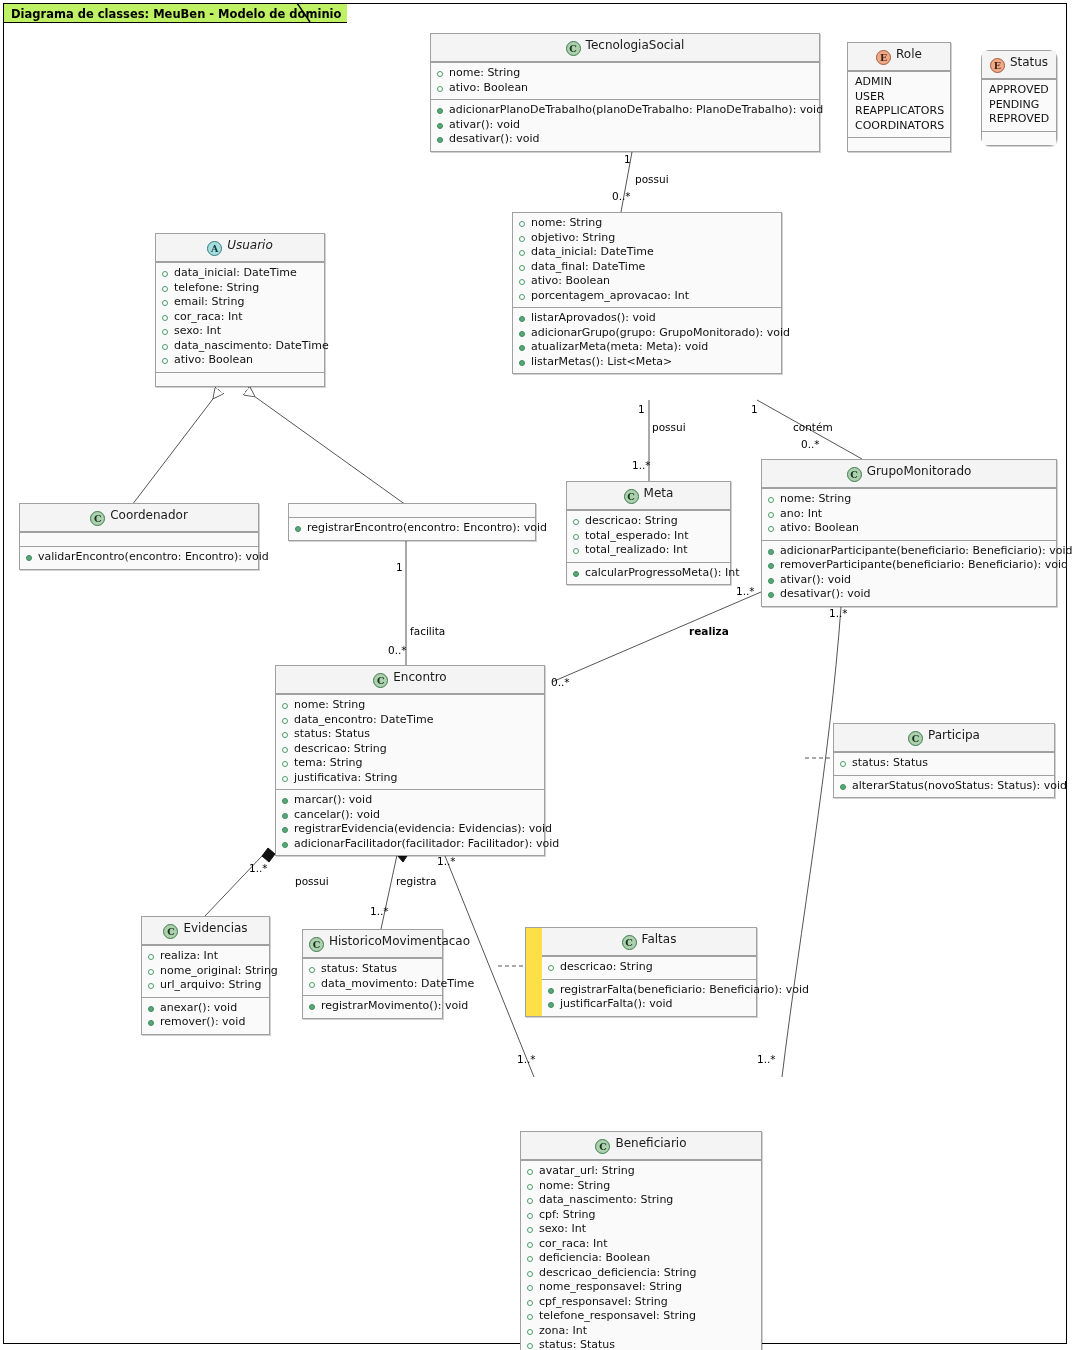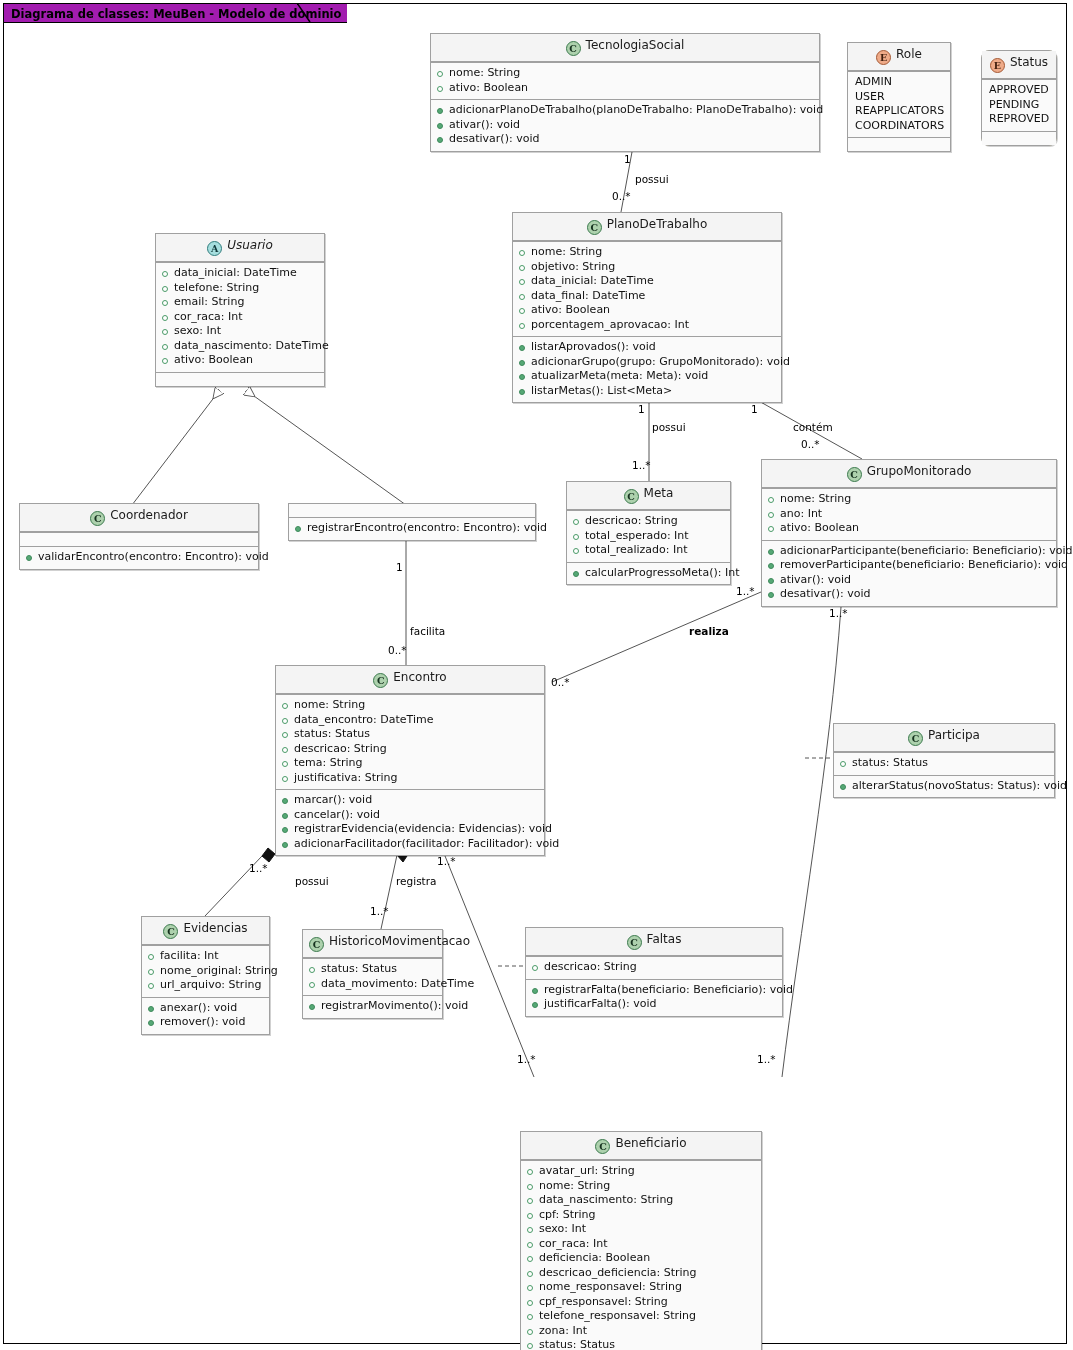--- a/index.html
+++ b/index.html
@@ -18,21 +18,21 @@
     width: 1064px; height: 1341px;
     border: 1.5px solid #000;
     box-sizing: border-box;
     background: #fff;
   }
   #frame-tab {
     position: absolute;
     left: 3px; top: 3px;
     height: 20px;
     box-sizing: border-box;
-    background: #a21caf;
+    background: #bef264;
     border-left: 1.5px solid #000;
     border-top: 1.5px solid #000;
     border-bottom: 1.5px solid #000;
     padding: 2px 6px 0 7px;
     font-size: 11.5px;
     font-weight: bold;
     color: #000;
     white-space: nowrap;
     z-index: 6;
     line-height: 16px;
@@ -247,23 +247,20 @@
   </div>
   <div class="uml-sect">
     <div class="uml-row enumval">APPROVED</div>
     <div class="uml-row enumval">PENDING</div>
     <div class="uml-row enumval">REPROVED</div>
   </div>
   <div class="uml-sect uml-empty"></div>
 </div>
 
 <div class="uml" style="left:512px; top:212px; width:270px;">
-  <div class="uml-title">
-    <span class="badge c">C</span><span class="tname">PlanoDeTrabalho</span>
-  </div>
   <div class="uml-sect">
     <div class="uml-row attr">nome: String</div>
     <div class="uml-row attr">objetivo: String</div>
     <div class="uml-row attr">data_inicial: DateTime</div>
     <div class="uml-row attr">data_final: DateTime</div>
     <div class="uml-row attr">ativo: Boolean</div>
     <div class="uml-row attr">porcentagem_aprovacao: Int</div>
   </div>
   <div class="uml-sect">
     <div class="uml-row op">listarAprovados(): void</div>
@@ -367,21 +364,21 @@
   <div class="uml-sect">
     <div class="uml-row op">alterarStatus(novoStatus: Status): void</div>
   </div>
 </div>
 
 <div class="uml" style="left:141px; top:916px; width:129px;">
   <div class="uml-title">
     <span class="badge c">C</span><span class="tname">Evidencias</span>
   </div>
   <div class="uml-sect">
-    <div class="uml-row attr">facilita: Int</div>
+    <div class="uml-row attr">realiza: Int</div>
     <div class="uml-row attr">nome_original: String</div>
     <div class="uml-row attr">url_arquivo: String</div>
   </div>
   <div class="uml-sect">
     <div class="uml-row op">anexar(): void</div>
     <div class="uml-row op">remover(): void</div>
   </div>
 </div>
 
 <div class="uml" style="left:302px; top:929px; width:141px;">
@@ -390,21 +387,21 @@
   </div>
   <div class="uml-sect">
     <div class="uml-row attr">status: Status</div>
     <div class="uml-row attr">data_movimento: DateTime</div>
   </div>
   <div class="uml-sect">
     <div class="uml-row op">registrarMovimento(): void</div>
   </div>
 </div>
 
-<div class="uml" style="left:525px; top:927px; width:258px;">
+<div class="uml" style="left:525px; top:927px; width:232px;padding-left:16px;">
   <div class="uml-title">
     <span class="badge c">C</span><span class="tname">Faltas</span>
   </div>
   <div class="uml-sect">
     <div class="uml-row attr">descricao: String</div>
   </div>
   <div class="uml-sect">
     <div class="uml-row op">registrarFalta(beneficiario: Beneficiario): void</div>
     <div class="uml-row op">justificarFalta(): void</div>
   </div>

